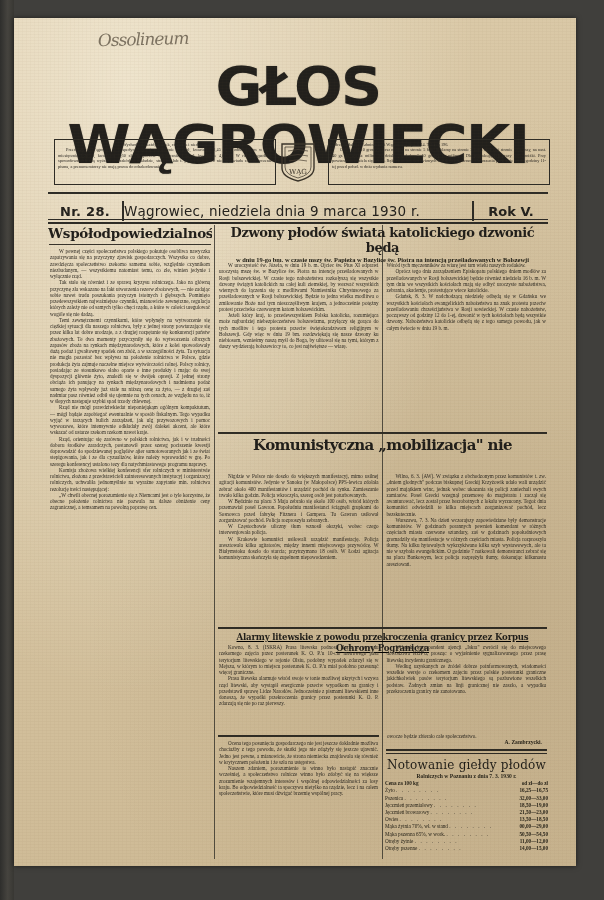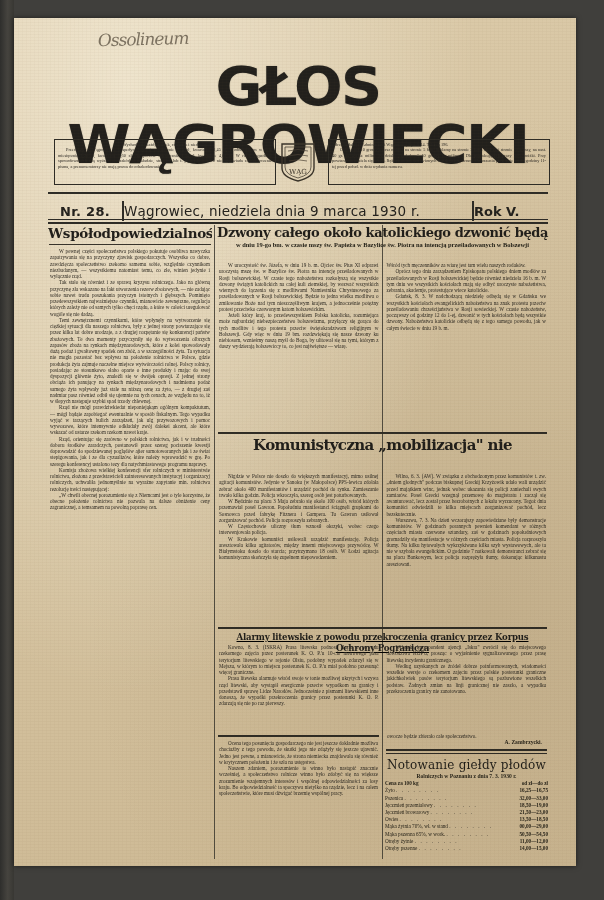--- a/index.html
+++ b/index.html
@@ -55,21 +55,21 @@
 
   
   .rule{position:absolute;left:8px;width:500px;background:#2d2b26;}
   .dateline{position:absolute;left:8px;top:182px;width:500px;height:22px;
     display:flex;align-items:center;
     font-family:"DejaVu Sans",sans-serif;color:#23211d;}
   .dl-nr{width:74px;text-align:center;font-size:13px;font-weight:bold;
          letter-spacing:.3px;}
   .dl-sep{width:2px;height:20px;background:#2d2b26;}
   .dl-date{flex:1;font-size:13.5px;letter-spacing:.2px;}
-  .dl-rok{width:74px;font-size:13px;font-weight:bold;}
+  .dl-rok{width:74px;text-align:center;font-size:13px;font-weight:bold;}
 
   
   .cols{position:absolute;left:8px;top:207px;width:500px;height:634px;}
   .colrule{position:absolute;top:0;width:1px;height:634px;background:#3a372f;opacity:.85;}
 
   .col{position:absolute;top:0;width:164px;height:634px;overflow:hidden;}
   .colA{left:0;}
 
   
   h1.hl{margin:0;font-family:"DejaVu Serif",serif;font-weight:bold;
@@ -168,21 +168,21 @@
             <p>Tak stało się również i ze sprawą kryzysu rolniczego. Jako na główną przyczynę zła wskazano na fakt utworzenia rezerw zbożowych, — nie zadając sobie nawet trudu poszukania przyczyn istotnych i głębszych. Pominięto przedewszystkiem najważniejsze czynniki, mianowicie zewnętrzne, regulacja których zależy nie od samych tylko chęci rządu, a które w całości uregulować wogóle się nie dadzą.</p>
             <p>Temi zewnętrznemi czynnikami, które wpłynęły na wytworzenie się ciężkiej sytuacji dla naszego rolnictwa, były z jednej strony powtarzające się przez kilka lat dobre urodzaje, a z drugiej rozpętanie się konkurencji państw zbożowych. Te dwa momenty przyczyniły się do wytworzenia olbrzych zapasów zboża na rynkach międzynarodowych, które z kolei spowodowały dużą podaż i gwałtowny spadek cen zbóż, a w szczególności żyta. Ta sytuacja nie mogła pozostać bez wpływu na położenie rolnictwa w Polsce, gdzie produkcja żyta zajmuje naczelne miejsce wytwórczości rolnej. Polscy rolnicy, posiadając ze stosunkowo słabo oparte o inne produkty i mając do swej dyspozycji głównie żyto, znaleźli się w dwójek opresji. Z jednej strony obciąża ich panujący na rynkach międzynarodowych i nadmierna podaż samego żyta wpływały już stale na niższą cenę za żyto, — z drugiej zaś nadmiar pasz również odbił się ujemnie na tych cenach, ze względu na to, iż w ślepych następuje szybki spad trzody chlewnej.</p>
             <p>Rząd nie mógł prawdziwkiedat nieponiejąkąm ogólnym kompaktutum, — mógł bądąie zapobiegać ewentualnie w sposób fiskalnym. Tego wypadku wyjąć w tarzących bulich zarządzeń, jak ulg przywozowych i pomoc wywozowe, które intensywnie odkładały zwój dalekei akcent, ale które wskazać od ustarze rzekom rzekom nawet kraje.</p>
             <p>Rząd, orientując się zarówno w polskich rolnictwa, jak i w trudności doboru środków zaradczych, postanowił przez szereg pociszenie kwestji doprowadzić do spodziewanej poglądów ajier samotoworanych jak i ze świat stepigowania, jak i ze dla cyzualizów, które należy wprowadzić w grę. Po szeregu konferencyj ustalono tezy dla natychmiastowego programu naprawy.</p>
             <p>Komisja zbożowa wielkiej konferencji sfer rolniczych w ministerstwie rolnictwa, złożona z przedstawicieli zainteresowanych instytucyj i organizacyj rolniczych, uchwaliła jednomyślnie na wyraźne zapytanie min. rolnictwa rezolucję treści następującej:</p>
             <p>„W chwili obecnej porozumienie się z Niemcami jest o tyle korzystne, że obecne położenie rolnictwa nie pozwala na dalsze obniżenie ceny zagranicznej, a temsamem na powolną poprawę cen.</p>
           </div>
         </div>
 
         <div class="span2" style="left:169px;top:0;width:331px;">
-          <h1 class="hl hl-ser" style="font-size:13px;line-height:15px;text-align:center;margin:0;letter-spacing:-.4px;">Dzwony całego około katolickiego dzwonić będą</h1>
+          <h1 class="hl hl-ser" style="font-size:13px;line-height:15px;text-align:center;margin:0;letter-spacing:-.4px;">Dzwony płodów świata katolickiego dzwonić będą</h1>
           <div class="kicker">w dniu 19-go bm. w czasie mszy św. Papieża w Bazylice św. Piotra na intencją prześladowanych w Bolszewji</div>
         </div>
 
         <div class="span2 sub2" style="left:169px;top:37px;width:331px;height:168px;overflow:hidden;">
           <div class="body">
             <p>W uroczystość św. Józefa, w dniu 19 b. m. Ojciec św. Pius XI odprawi uroczystą mszę św. w Bazylice św. Piotra na intencję prześladowanych w Rosji bolszewickiej. W czasie tego nabożeństwa rozkołyszą się wszystkie dzwony świątyń katolickich na całej kuli ziemskiej, by wezwać wszystkich wiernych do łączenia się z modlitwami Namiestnika Chrystusowego za prześladowanych w Rosji bolszewickiej. Będzie to jedna wielka modlitwa o zmiłowanie Boże nad tym nieszczęśliwym krajem, a jednocześnie potężny protest przeciwko czerwonym katom bolszewickim.</p>
             <p>Jeżeli który kraj, to przedewszystkiem Polska katolicka, rozumiejąca może najbardziej niebezpieczeństwo bolszewizmu, przyłączy się gorąco do tych modlitw i tego protestu przeciw świętokradztwom religijnym w Bolszewji. Gdy więc w dniu 19 bm. rozdzwiękają się nasze dzwony ku niebiosom, wznieśmy naszą myśl do Boga, by ulitował się na tymi, którym z duszy wydzierają bolszewiccy to, co jest najświętsze — wiarę.</p>
           </div>
           <div class="body">
             <p class="noind">Wśród tych męczenników za wiarę jest tam wielu naszych rodaków.</p>

